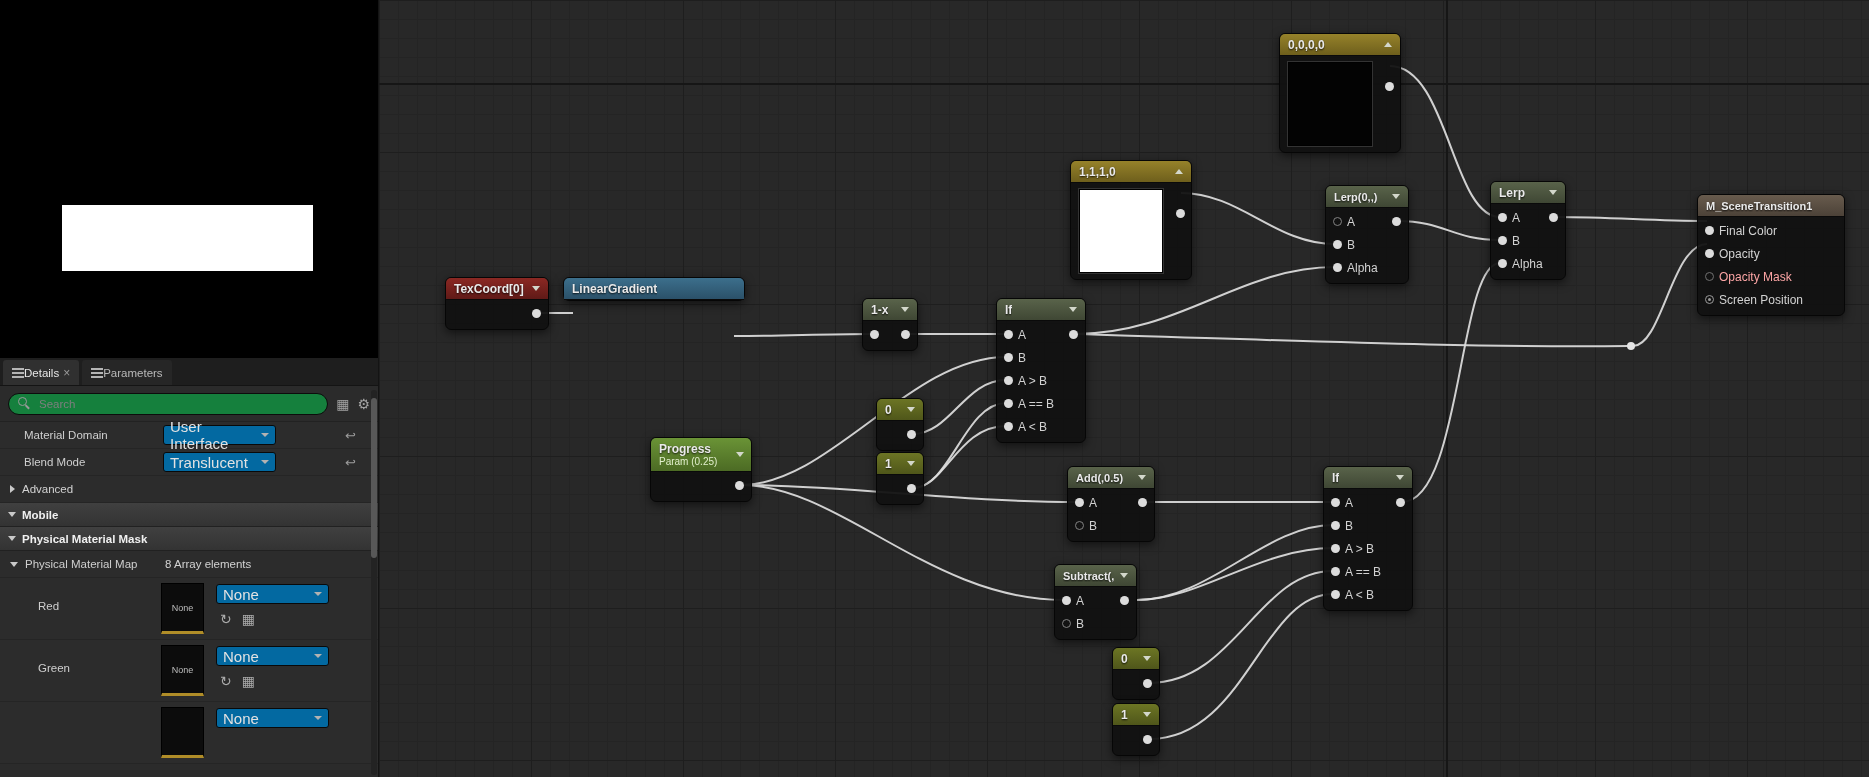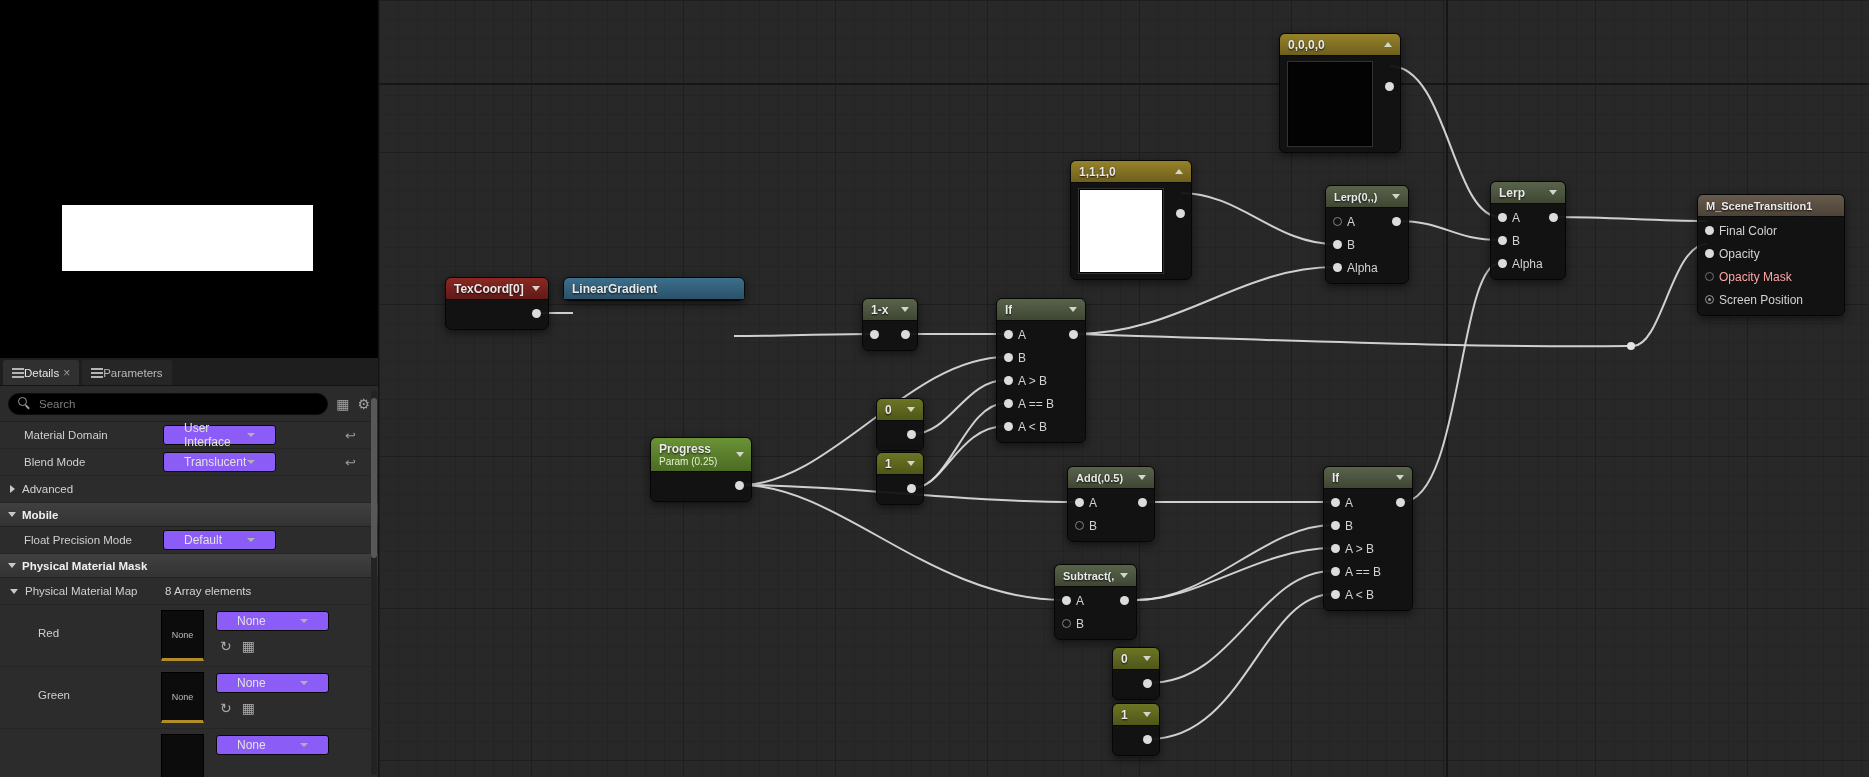--- a/index.html
+++ b/index.html
@@ -68,43 +68,43 @@
   .tabbar{height:28px;background:#1e1e1e;display:flex;align-items:flex-end;gap:3px;
     padding:3px 3px 0 3px;border-bottom:1px solid #141414;}
   .tab{height:25px;display:flex;align-items:center;gap:0;padding:0 9px;
     background:#303030;border-radius:3px 3px 0 0;font-size:11.5px;color:#e6e6e6;}
   .tab.inactive{background:#262626;color:#b9b9b9;}
   .tab .x{color:#9b9b9b;font-size:12px;margin-left:4px;}
   .lines-icon{width:12px;height:10px;flex:none;
     background:linear-gradient(to bottom,#b5b5b5 0 2px,transparent 2px 4px,#b5b5b5 4px 6px,transparent 6px 8px,#b5b5b5 8px 10px);}
   .searchrow{height:36px;display:flex;align-items:center;gap:8px;padding:0 8px;
     border-bottom:1px solid #222;}
-  .searchbox{flex:1;height:22px;background:#000000;border:1px solid #0c0c0c;border-radius:11px;
+  .searchbox{flex:1;height:22px;background:#15803d;border:1px solid #0c0c0c;border-radius:11px;
     display:flex;align-items:center;gap:6px;padding:0 9px;}
   .searchbox input{flex:1;background:transparent;border:none;outline:none;color:#cfcfcf;
     font-size:11.5px;font-family:inherit;}
   .searchbox input::placeholder{color:#7e7e7e;}
   .mag{position:relative;width:13px;height:13px;flex:none;}
   .mag::before{content:"";position:absolute;width:7px;height:7px;border:1.5px solid #9a9a9a;
     border-radius:50%;left:0;top:0;}
   .mag::after{content:"";position:absolute;width:5px;height:1.5px;background:#9a9a9a;
     transform:rotate(45deg);left:7px;top:9px;}
   .mini-ic{color:#a2a2a2;font-size:14px;line-height:14px;}
   .sect{height:24px;display:flex;align-items:center;gap:6px;padding-left:8px;
     background:linear-gradient(#404040,#333);border-bottom:1px solid #212121;
     color:#f0f0f0;font-weight:bold;font-size:11.5px;}
   .sect-ar{width:0;height:0;border-left:4px solid transparent;border-right:4px solid transparent;
     border-top:5px solid #c9c9c9;flex:none;}
   .tri-right{width:0;height:0;border-top:4px solid transparent;border-bottom:4px solid transparent;
     border-left:5px solid #c9c9c9;flex:none;}
   .prop-row{height:27px;display:flex;align-items:center;padding-left:24px;
     border-bottom:1px solid #252525;background:#2c2c2c;font-size:11.5px;}
   .prop-label{width:139px;color:#cfcfcf;flex:none;}
-  .combo{width:113px;height:20px;background:#8b5cf6;border:1px solid #090909;border-radius:3px;
-    display:flex;align-items:center;padding:0 20px;color:#e2e2e2;font-size:12px;flex:none;}
+  .combo{width:113px;height:20px;background:#0369a1;border:1px solid #090909;border-radius:3px;
+    display:flex;align-items:center;padding:0 6px;color:#e2e2e2;font-size:15px;flex:none;}
   .cmb-ar{margin-left:auto;width:0;height:0;border-left:4px solid transparent;
     border-right:4px solid transparent;border-top:4px solid #b2b2b2;}
   .reset{margin-left:auto;margin-right:22px;color:#9d9d9d;font-size:13px;}
   .arr-row{height:62px;position:relative;border-bottom:1px solid #252525;background:#2c2c2c;}
   .arr-label{position:absolute;left:38px;top:22px;font-size:11.5px;color:#cfcfcf;}
   .thumb{position:absolute;left:161px;top:5px;width:43px;height:51px;background:#0c0c0c;
     border:1px solid #000;border-bottom:3px solid #b08d28;display:flex;align-items:center;
     justify-content:center;font-size:9px;color:#bdbdbd;}
   .arr-combo{position:absolute;left:216px;top:6px;}
   .arr-ics{position:absolute;left:220px;top:33px;display:flex;gap:10px;}
@@ -489,27 +489,20 @@
     <div class="prop-row" style="padding-left:10px;gap:7px;">
       <span class="tri-right"></span>
       <span style="color:#d2d2d2;">Advanced</span>
     </div>
 
     <div class="sect">
       <span class="sect-ar"></span>
       <span>Mobile</span>
     </div>
 
-    <div class="prop-row">
-      <span class="prop-label">Float Precision Mode</span>
-      <div class="combo">
-        <span>Default</span>
-        <span class="cmb-ar"></span>
-      </div>
-    </div>
 
     <div class="sect">
       <span class="sect-ar"></span>
       <span>Physical Material Mask</span>
     </div>
 
     <div class="prop-row" style="padding-left:10px;gap:7px;">
       <span class="sect-ar"></span>
       <span class="prop-label" style="width:133px;">Physical Material Map</span>
       <span style="color:#d2d2d2;">8 Array elements</span>

